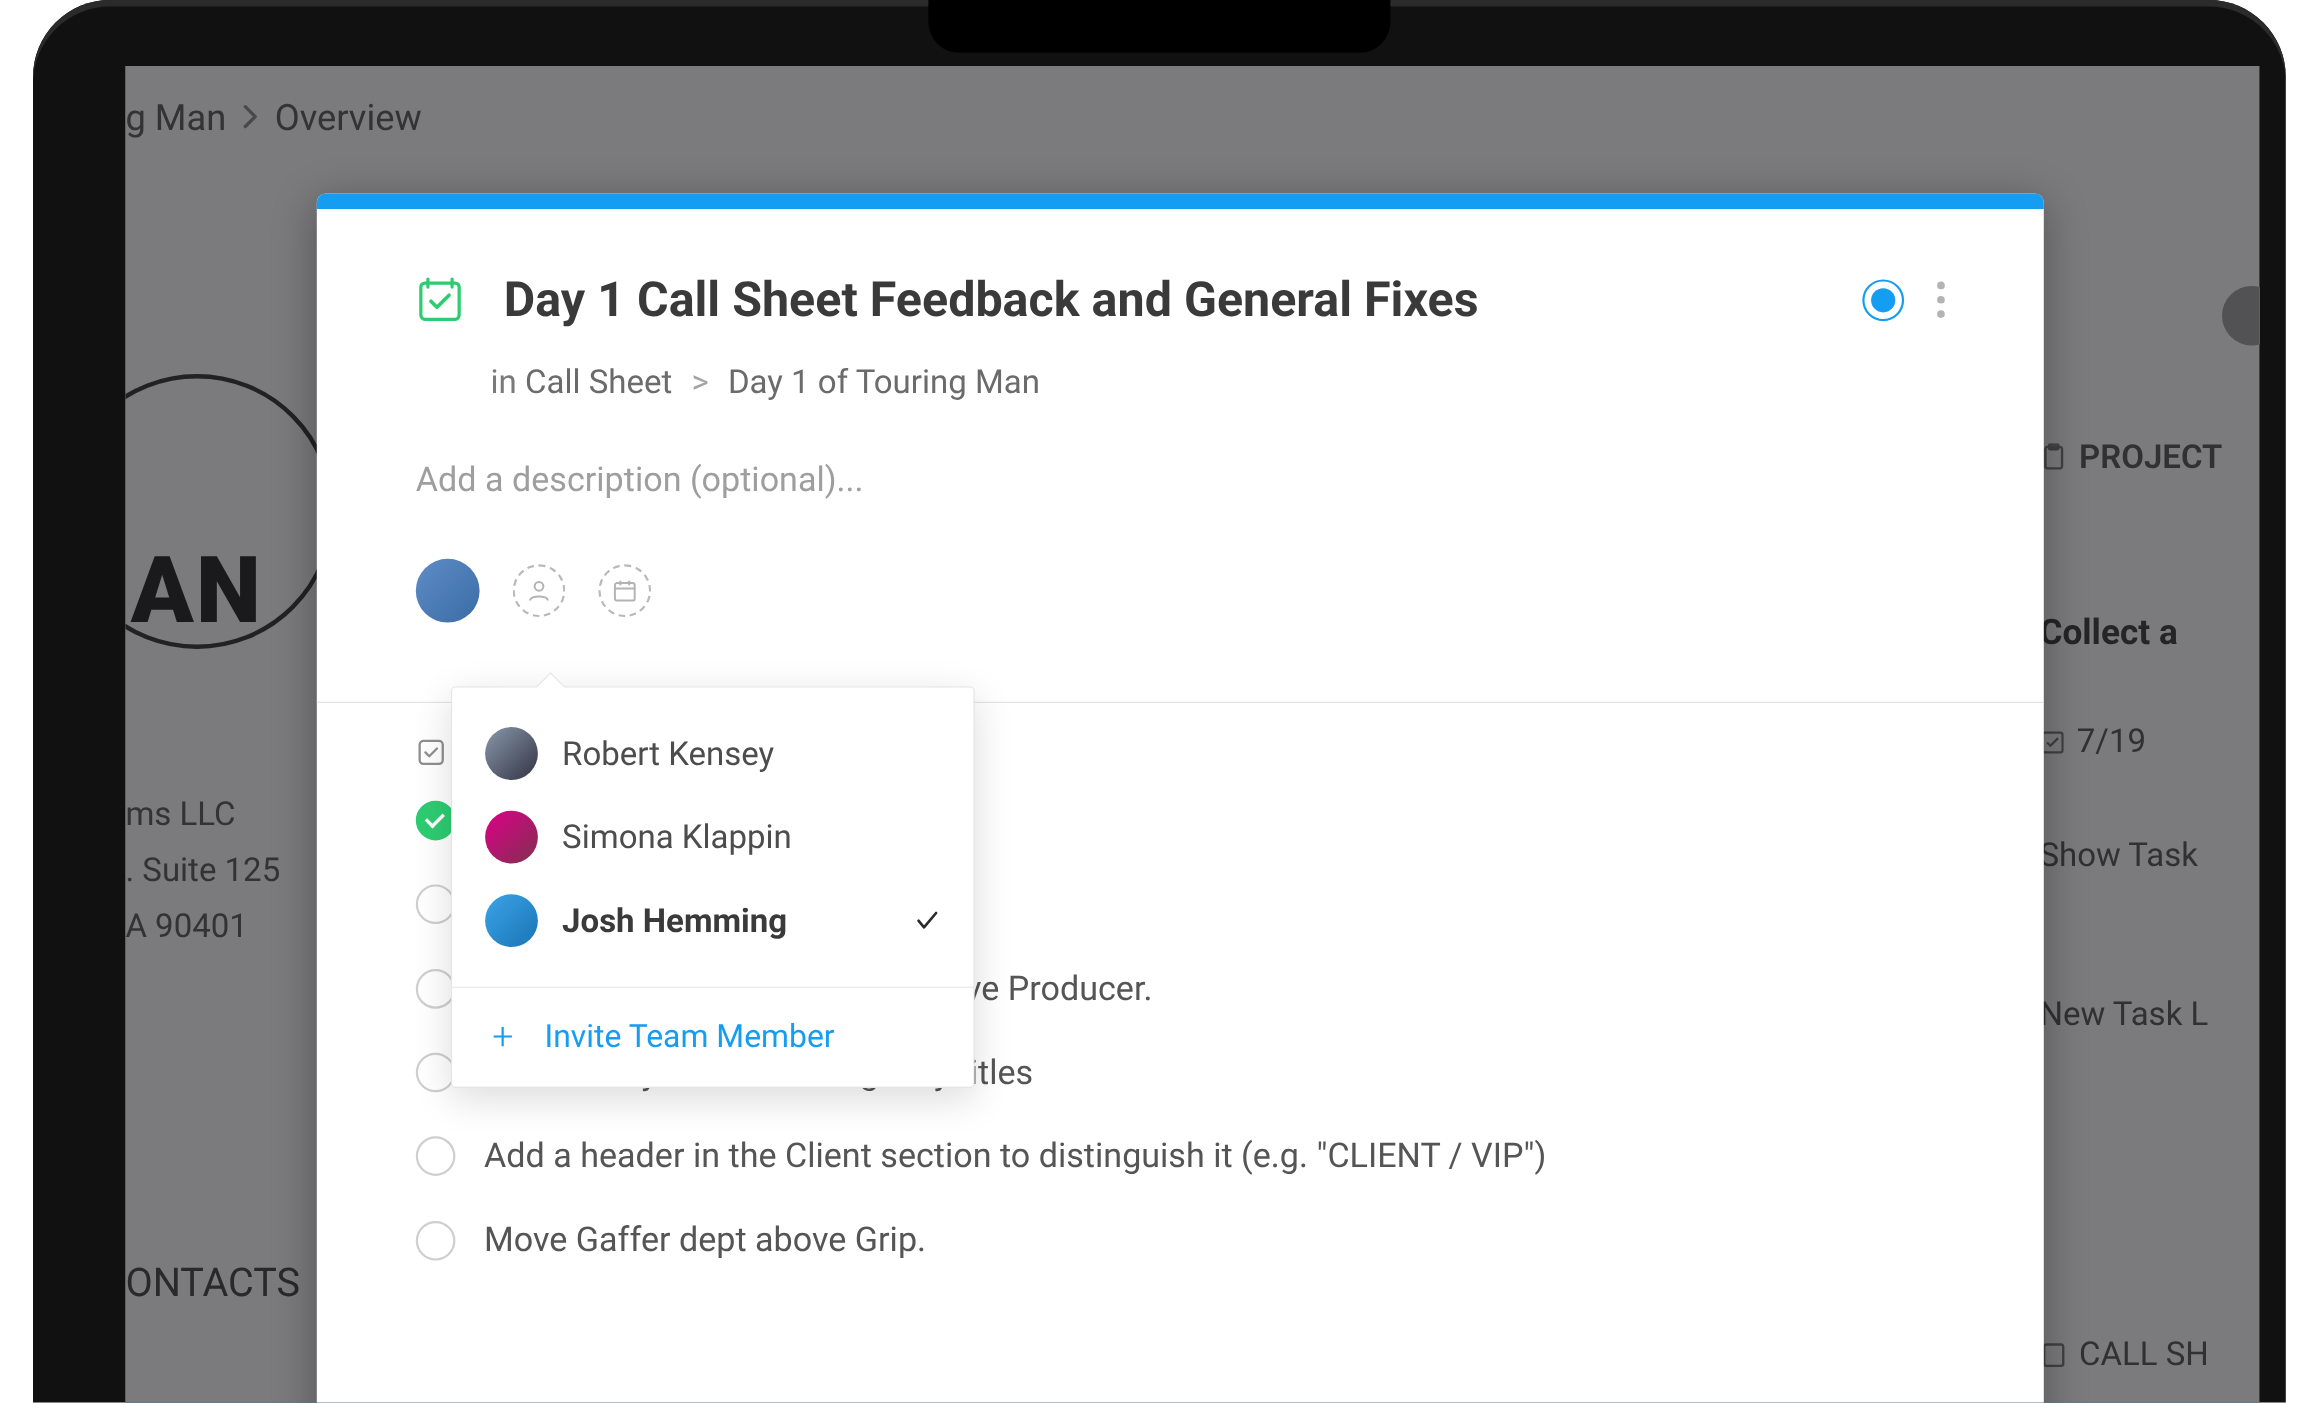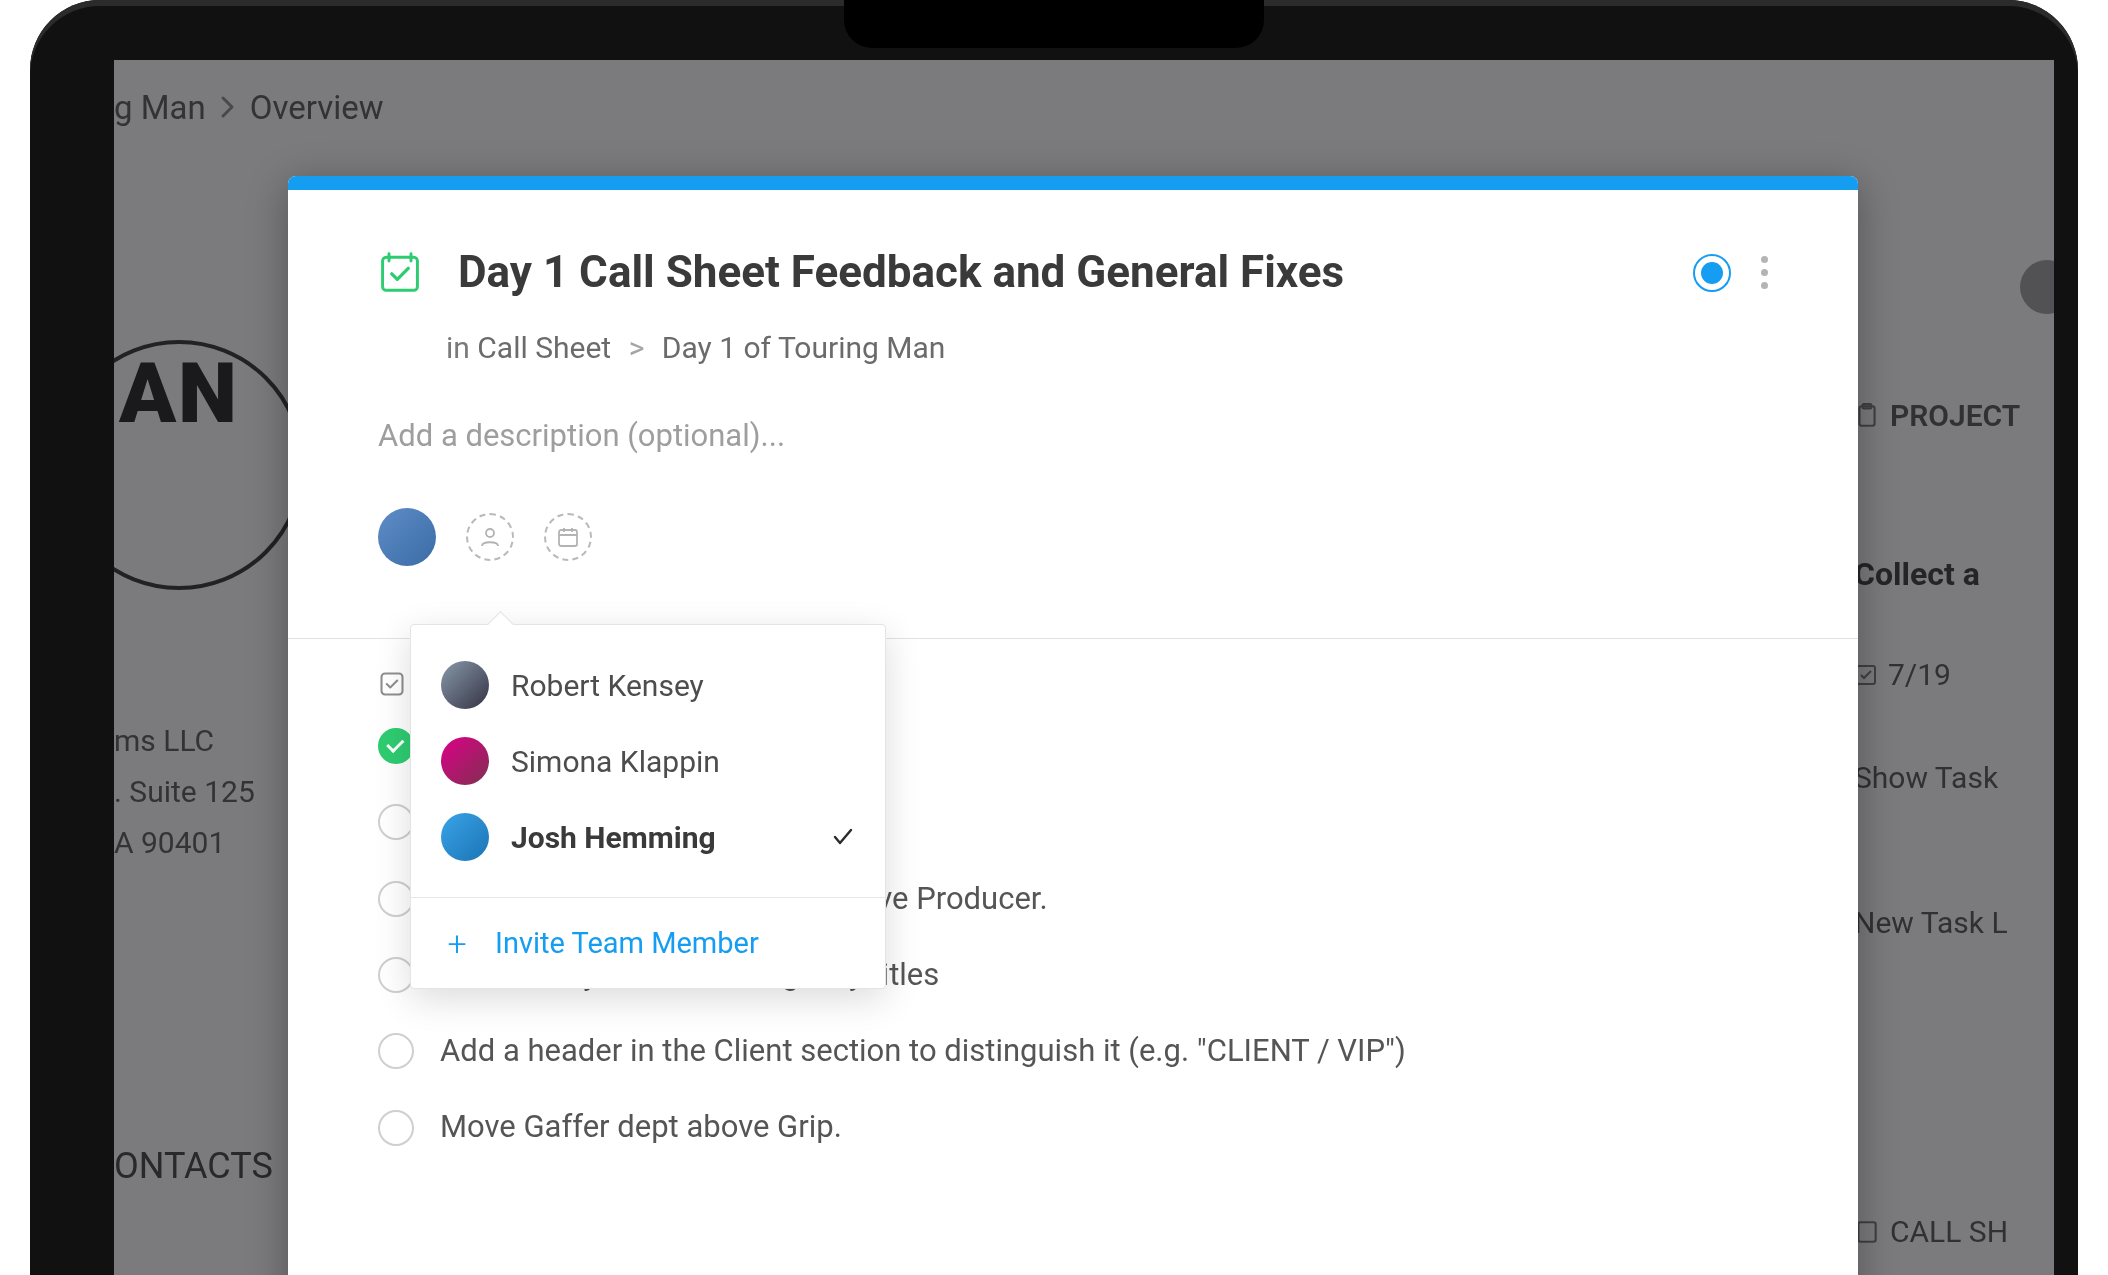--- a/index.html
+++ b/index.html
@@ -80,21 +80,21 @@
 
   .bg-logo {
     position: absolute;
     top: 280px;
     left: -60px;
     width: 250px;
     height: 250px;
     border: 4px solid #333;
     border-radius: 50%;
     display: flex;
-    align-items: flex-start;
+    align-items: flex-end;
     justify-content: center;
     font-weight: 900;
     font-size: 84px;
     color: #222;
     letter-spacing: 2px;
   }
 
   .bg-company {
     position: absolute;
     top: 655px;

